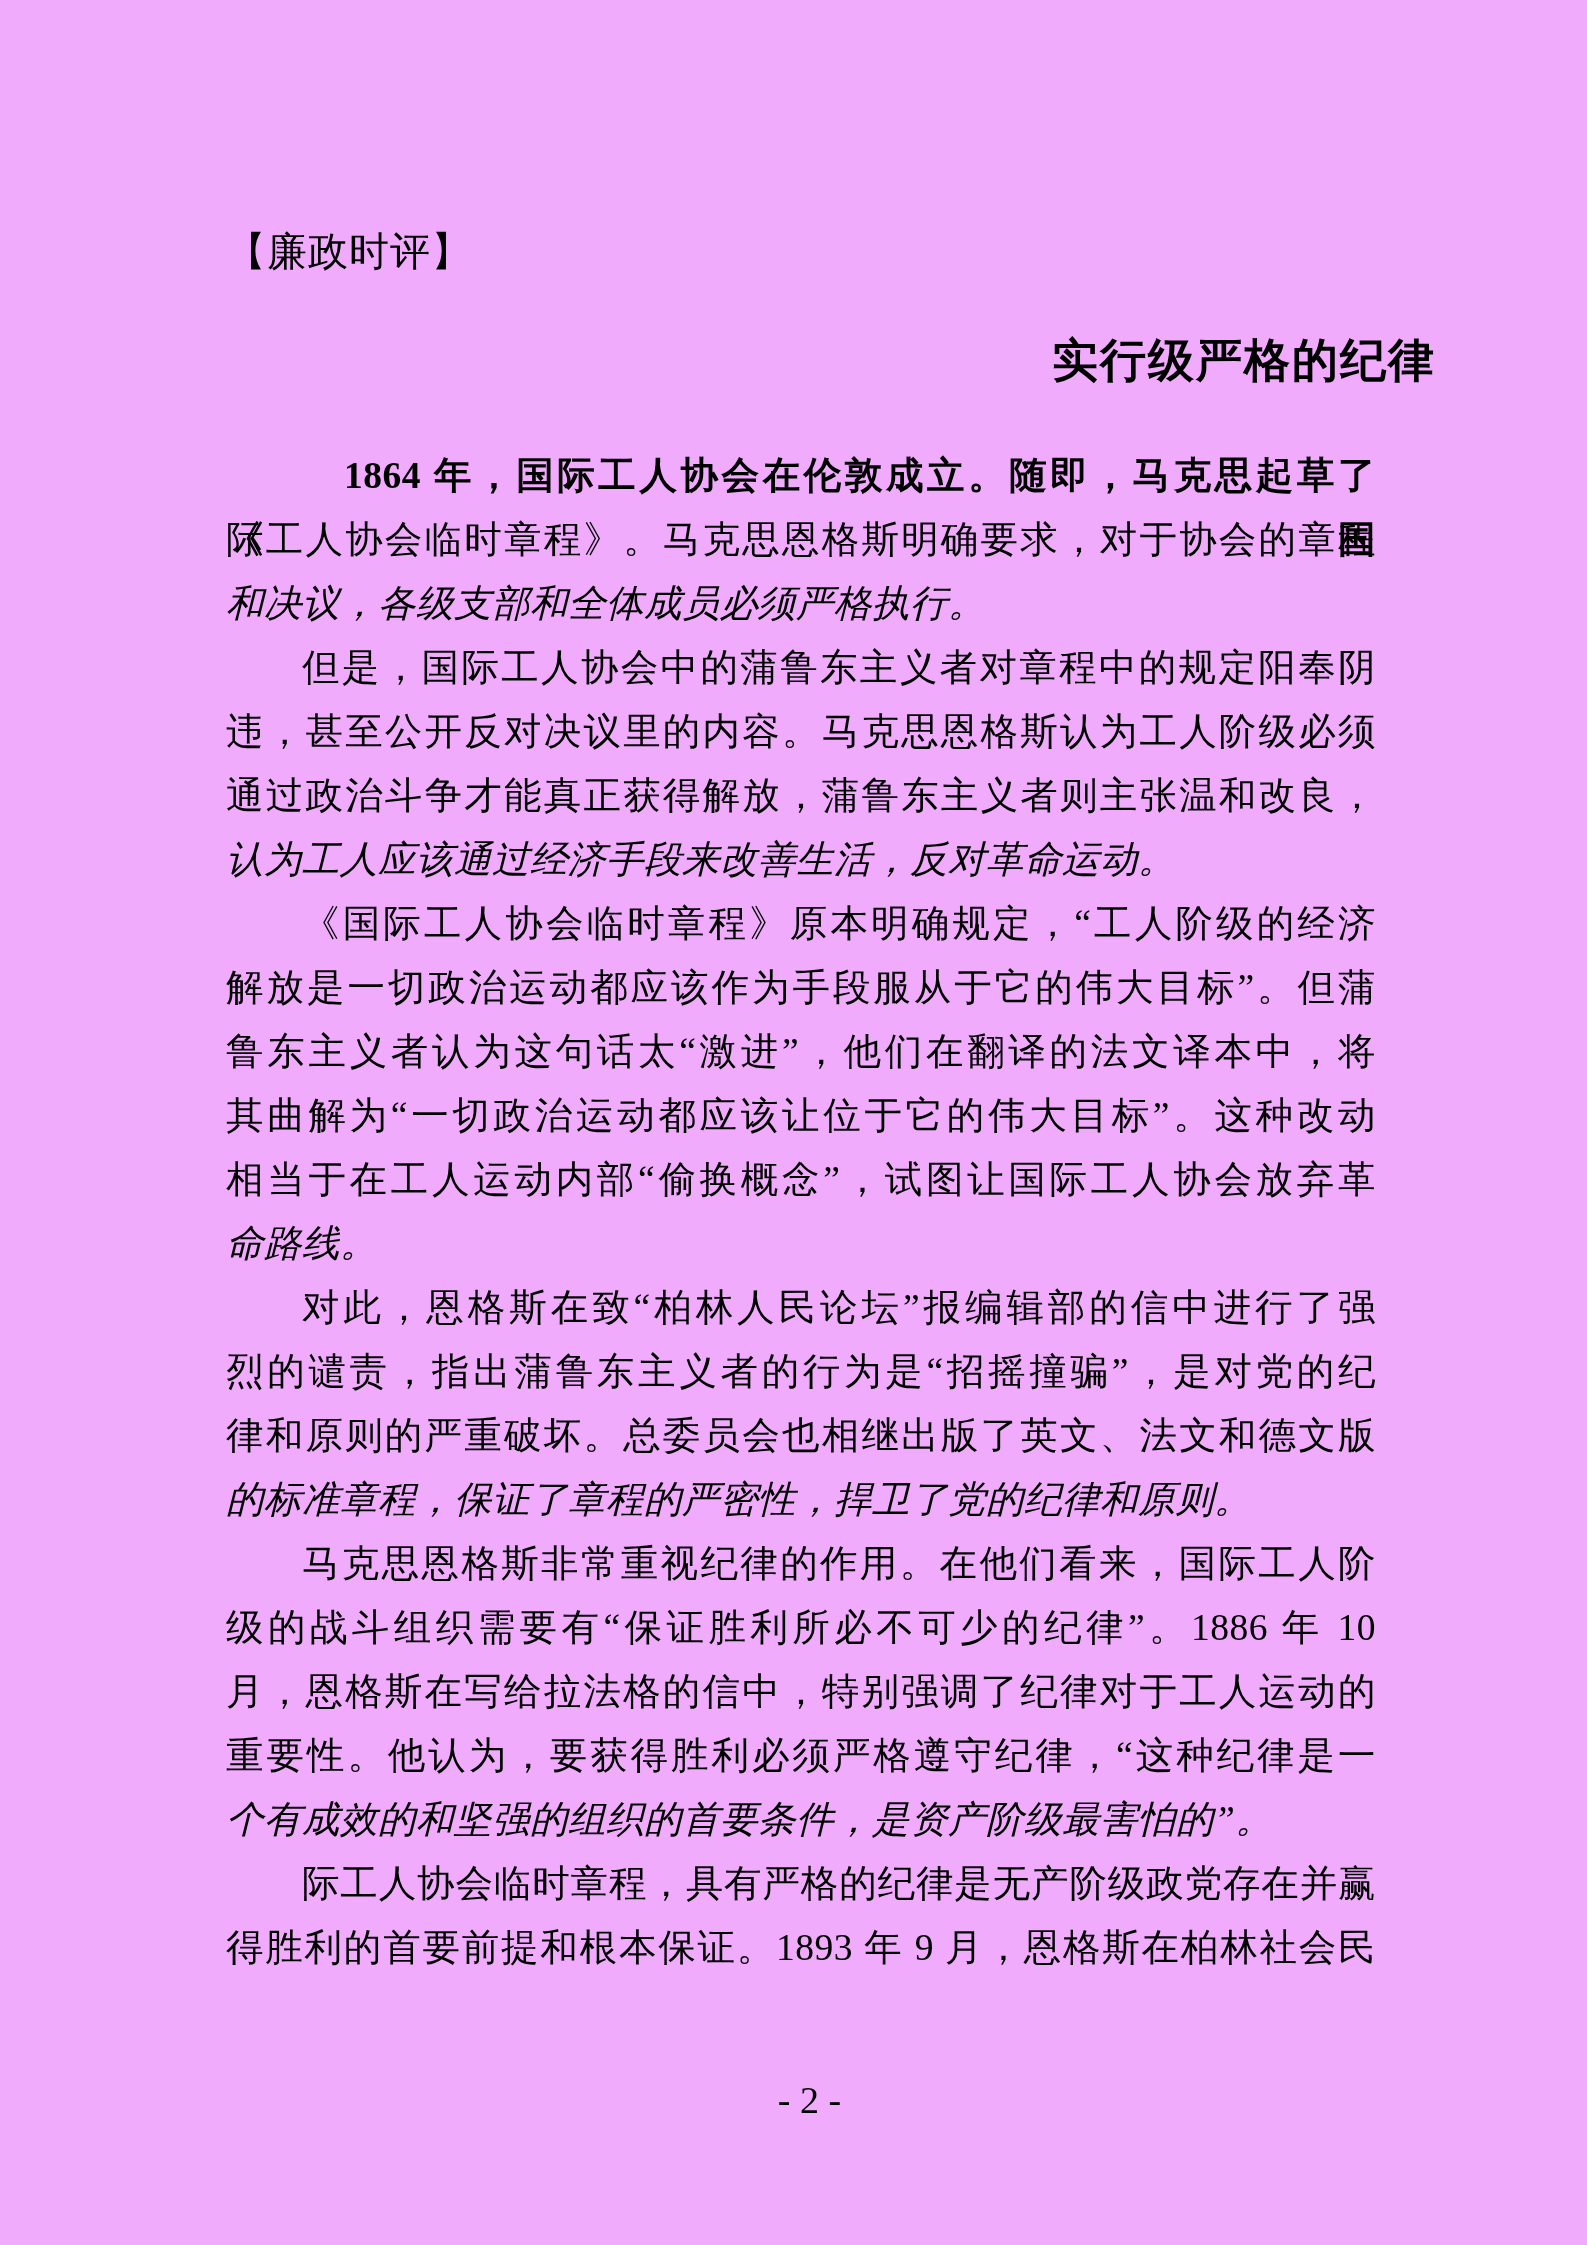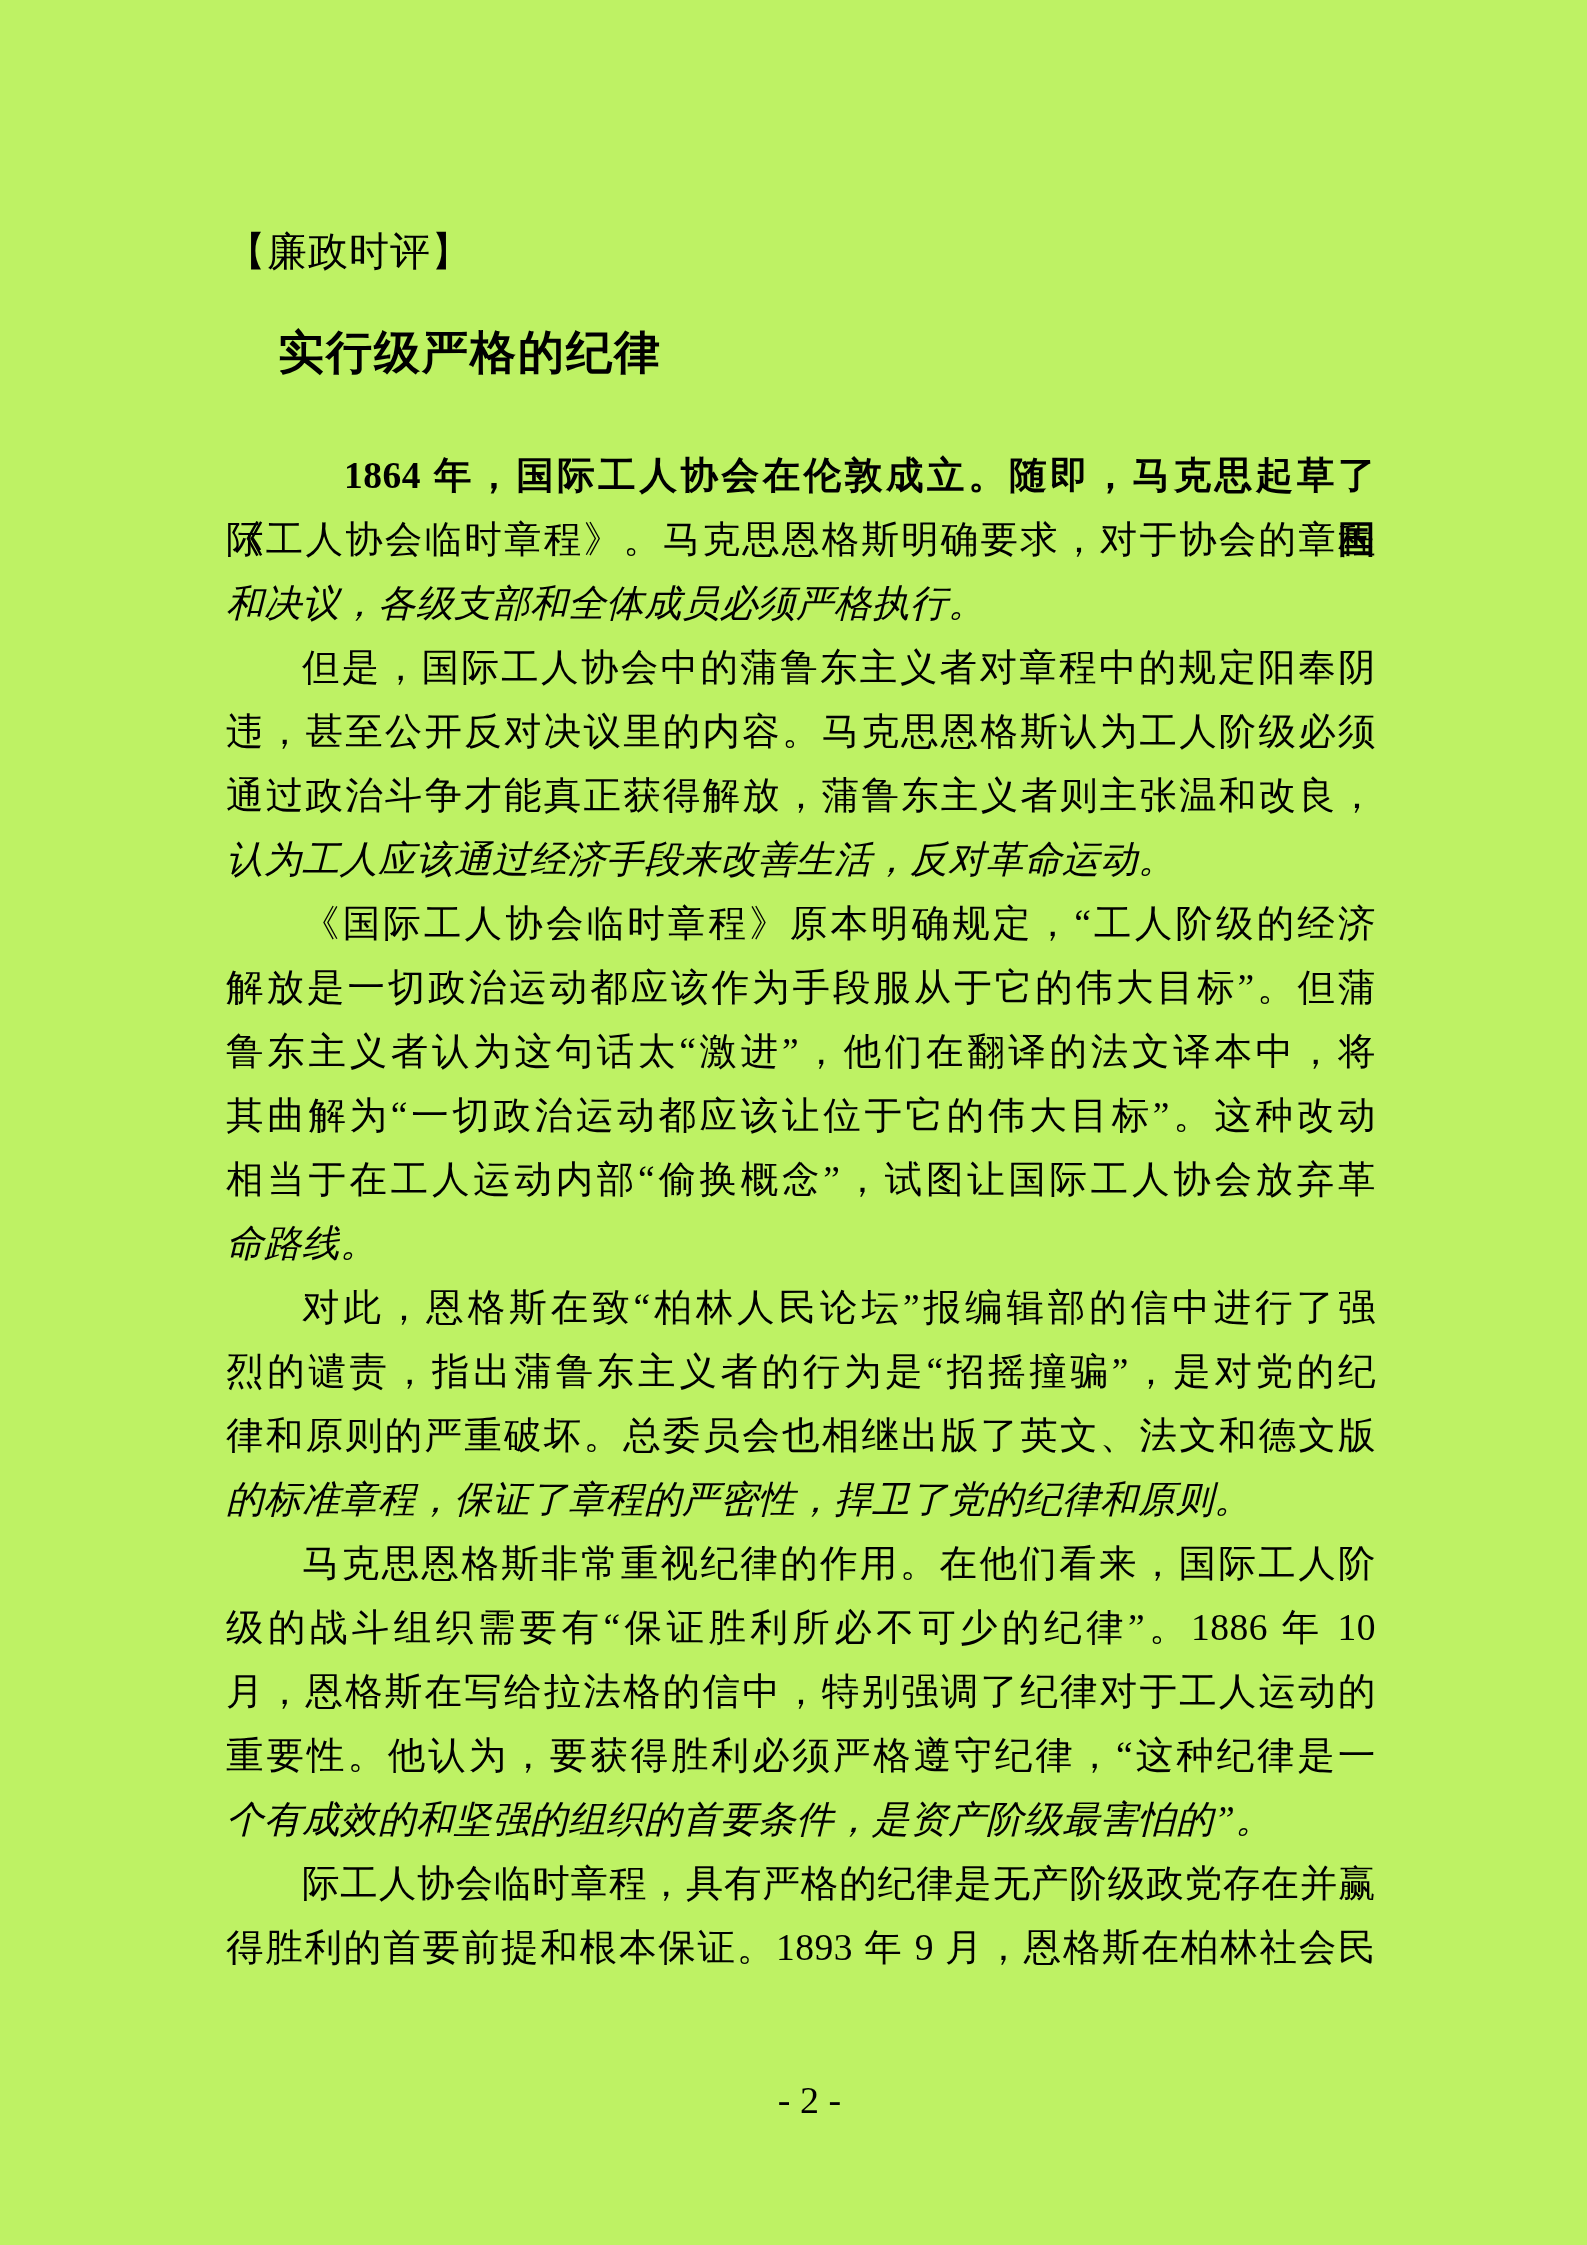--- a/index.html
+++ b/index.html
@@ -1,40 +1,40 @@
 <!DOCTYPE html>
 <html lang="zh"><head>
 <meta charset="utf-8">
 <style>
   html,body{margin:0;padding:0;background:#ffffff;}
   .page{
     position:relative;
     width:1587px;
     height:2245px;
-    background:#bef264;
+    background:#f0abfc;
     color:#000000;
     font-family:"Liberation Serif","DejaVu Serif",serif;
     overflow:hidden;
   }
   .section-header{
     position:absolute;
     left:226px;
     top:228px;
     font-size:40px;
     line-height:48px;
     letter-spacing:1px;
     white-space:nowrap;
   }
   .doc-title{
     position:absolute;
     left:274px;            
     top:320px;
     width:1150px;
-    margin:4px;
-    text-align:left;
+    margin:12px;
+    text-align:right;
     font-size:46px;
     font-weight:bold;
     line-height:58px;
     letter-spacing:2px;
   }
   .article-body{
     position:absolute;
     left:226px;
     top:444px;
     width:1150px;

